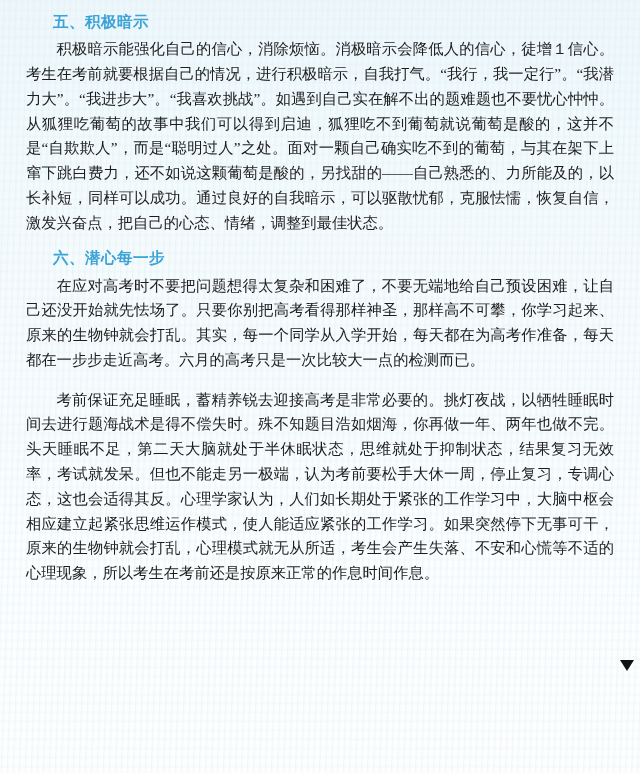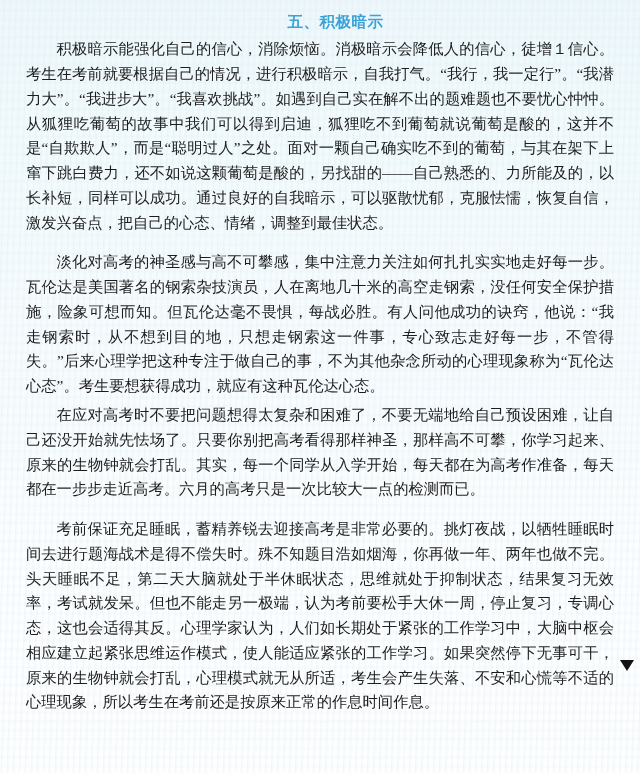--- a/index.html
+++ b/index.html
@@ -37,21 +37,20 @@
   }
   h2.section {
     font-size: 15.5px;
     line-height: 1.5;
     font-weight: bold;
     color: #3ba3d6;
     margin: 0 0 2px 0;
     padding: 0;
     text-indent: 2em;
     letter-spacing: .5px;
-    text-align: center;
   }
   .sec-gap { height: 7px; }
   p.para {
     font-size: 15.3px;
     line-height: 1.62;
     color: #1d1d1d;
     margin: 4px;
     padding: 0;
     text-indent: 2em;
     text-align: justify;
@@ -77,21 +76,21 @@
 <div class="page">
   <div class="texture"></div>
 
   <div class="content">
 
     <h2 class="section">五、积极暗示</h2>
     <p class="para">积极暗示能强化自己的信心，消除烦恼。消极暗示会降低人的信心，徒增１信心。考生在考前就要根据自己的情况，进行积极暗示，自我打气。“我行，我一定行”。“我潜力大”。“我进步大”。“我喜欢挑战”。如遇到自己实在解不出的题难题也不要忧心忡忡。从狐狸吃葡萄的故事中我们可以得到启迪，狐狸吃不到葡萄就说葡萄是酸的，这并不是“自欺欺人”，而是“聪明过人”之处。面对一颗自己确实吃不到的葡萄，与其在架下上窜下跳白费力，还不如说这颗葡萄是酸的，另找甜的——自己熟悉的、力所能及的，以长补短，同样可以成功。通过良好的自我暗示，可以驱散忧郁，克服怯懦，恢复自信，激发兴奋点，把自己的心态、情绪，调整到最佳状态。</p>
 
     <div class="sec-gap"></div>
 
-    <p class="para">淡化对高考的神圣感与高不可攀感，集中注意力关注如何扎扎实实地走好每一步。瓦伦达是美国著名的钢索杂技演员，人在离地几十米的高空走钢索，没任何安全保护措施，险象可想而知。但瓦伦达毫不畏惧，每战必胜。有人问他成功的诀窍，他说：“我走钢索时，从不想到目的地，只想走钢索这一件事，专心致志走好每一步，不管得失。”后来心理学把这种专注于做自己的事，不为其他杂念所动的心理现象称为“瓦伦达心态”。考生要想获得成功，就应有这种瓦伦达心态。</p>
+    <h2 class="section">六、潜心每一步</h2>
     <p class="para">在应对高考时不要把问题想得太复杂和困难了，不要无端地给自己预设困难，让自己还没开始就先怯场了。只要你别把高考看得那样神圣，那样高不可攀，你学习起来、原来的生物钟就会打乱。其实，每一个同学从入学开始，每天都在为高考作准备，每天都在一步步走近高考。六月的高考只是一次比较大一点的检测而已。</p>
 
     <div class="sec-gap"></div>
 
     <p class="para">考前保证充足睡眠，蓄精养锐去迎接高考是非常必要的。挑灯夜战，以牺牲睡眠时间去进行题海战术是得不偿失时。殊不知题目浩如烟海，你再做一年、两年也做不完。头天睡眠不足，第二天大脑就处于半休眠状态，思维就处于抑制状态，结果复习无效率，考试就发呆。但也不能走另一极端，认为考前要松手大休一周，停止复习，专调心态，这也会适得其反。心理学家认为，人们如长期处于紧张的工作学习中，大脑中枢会相应建立起紧张思维运作模式，使人能适应紧张的工作学习。如果突然停下无事可干，原来的生物钟就会打乱，心理模式就无从所适，考生会产生失落、不安和心慌等不适的心理现象，所以考生在考前还是按原来正常的作息时间作息。</p>
 
   </div>
 
   <div class="scroll-arrow"></div>
 </div>

